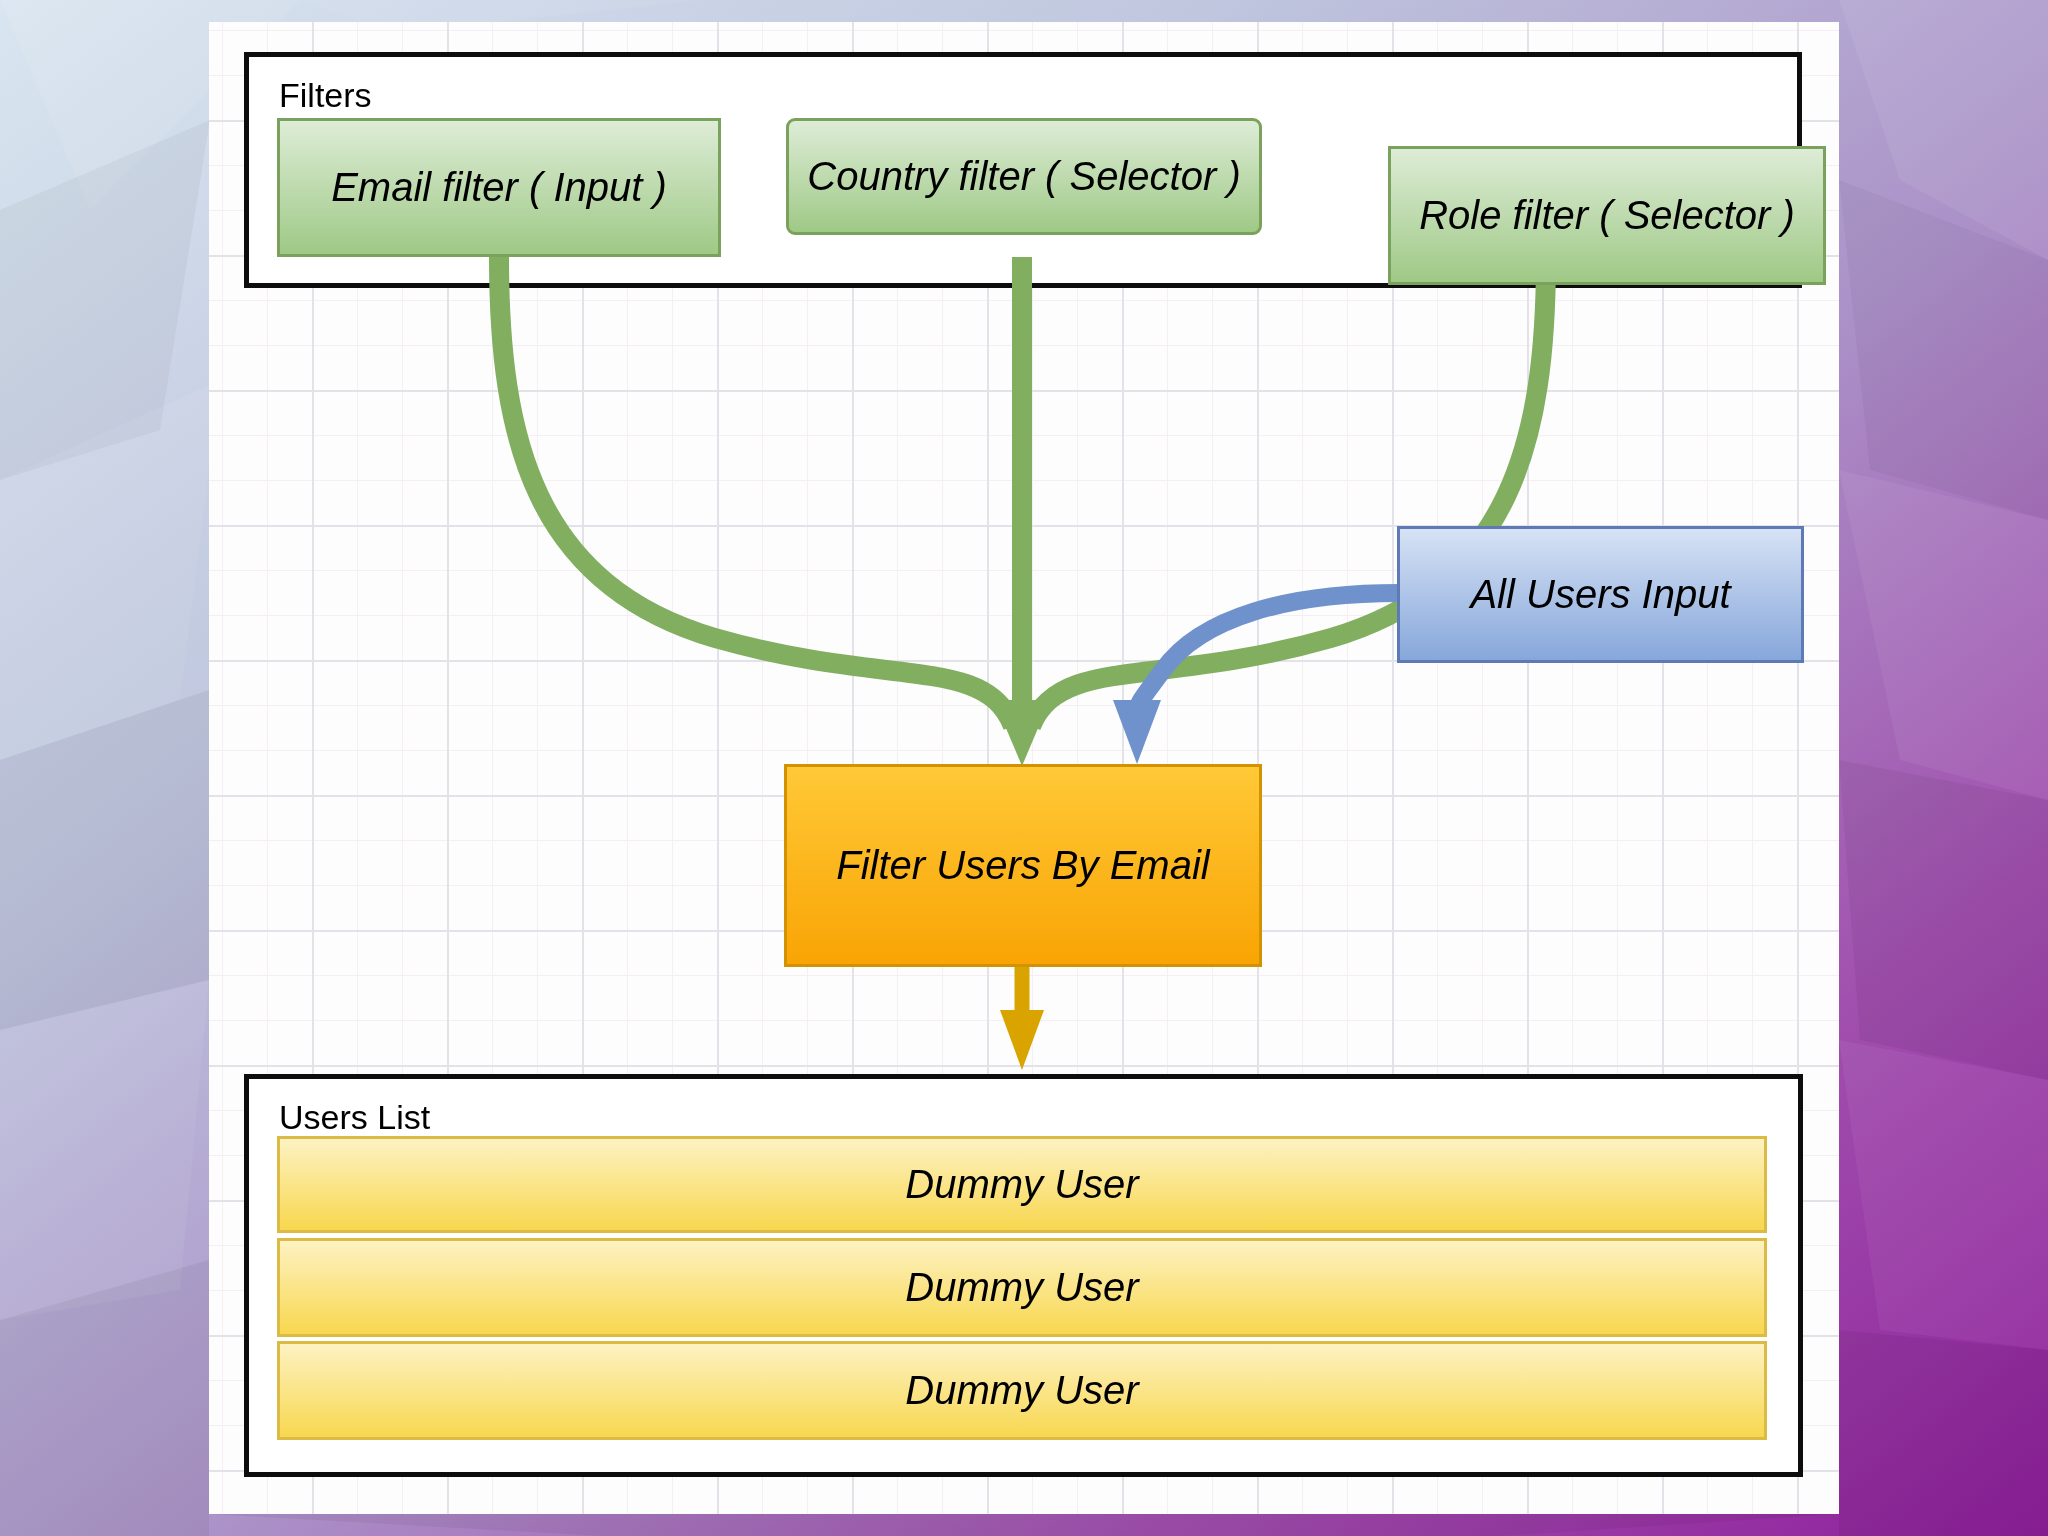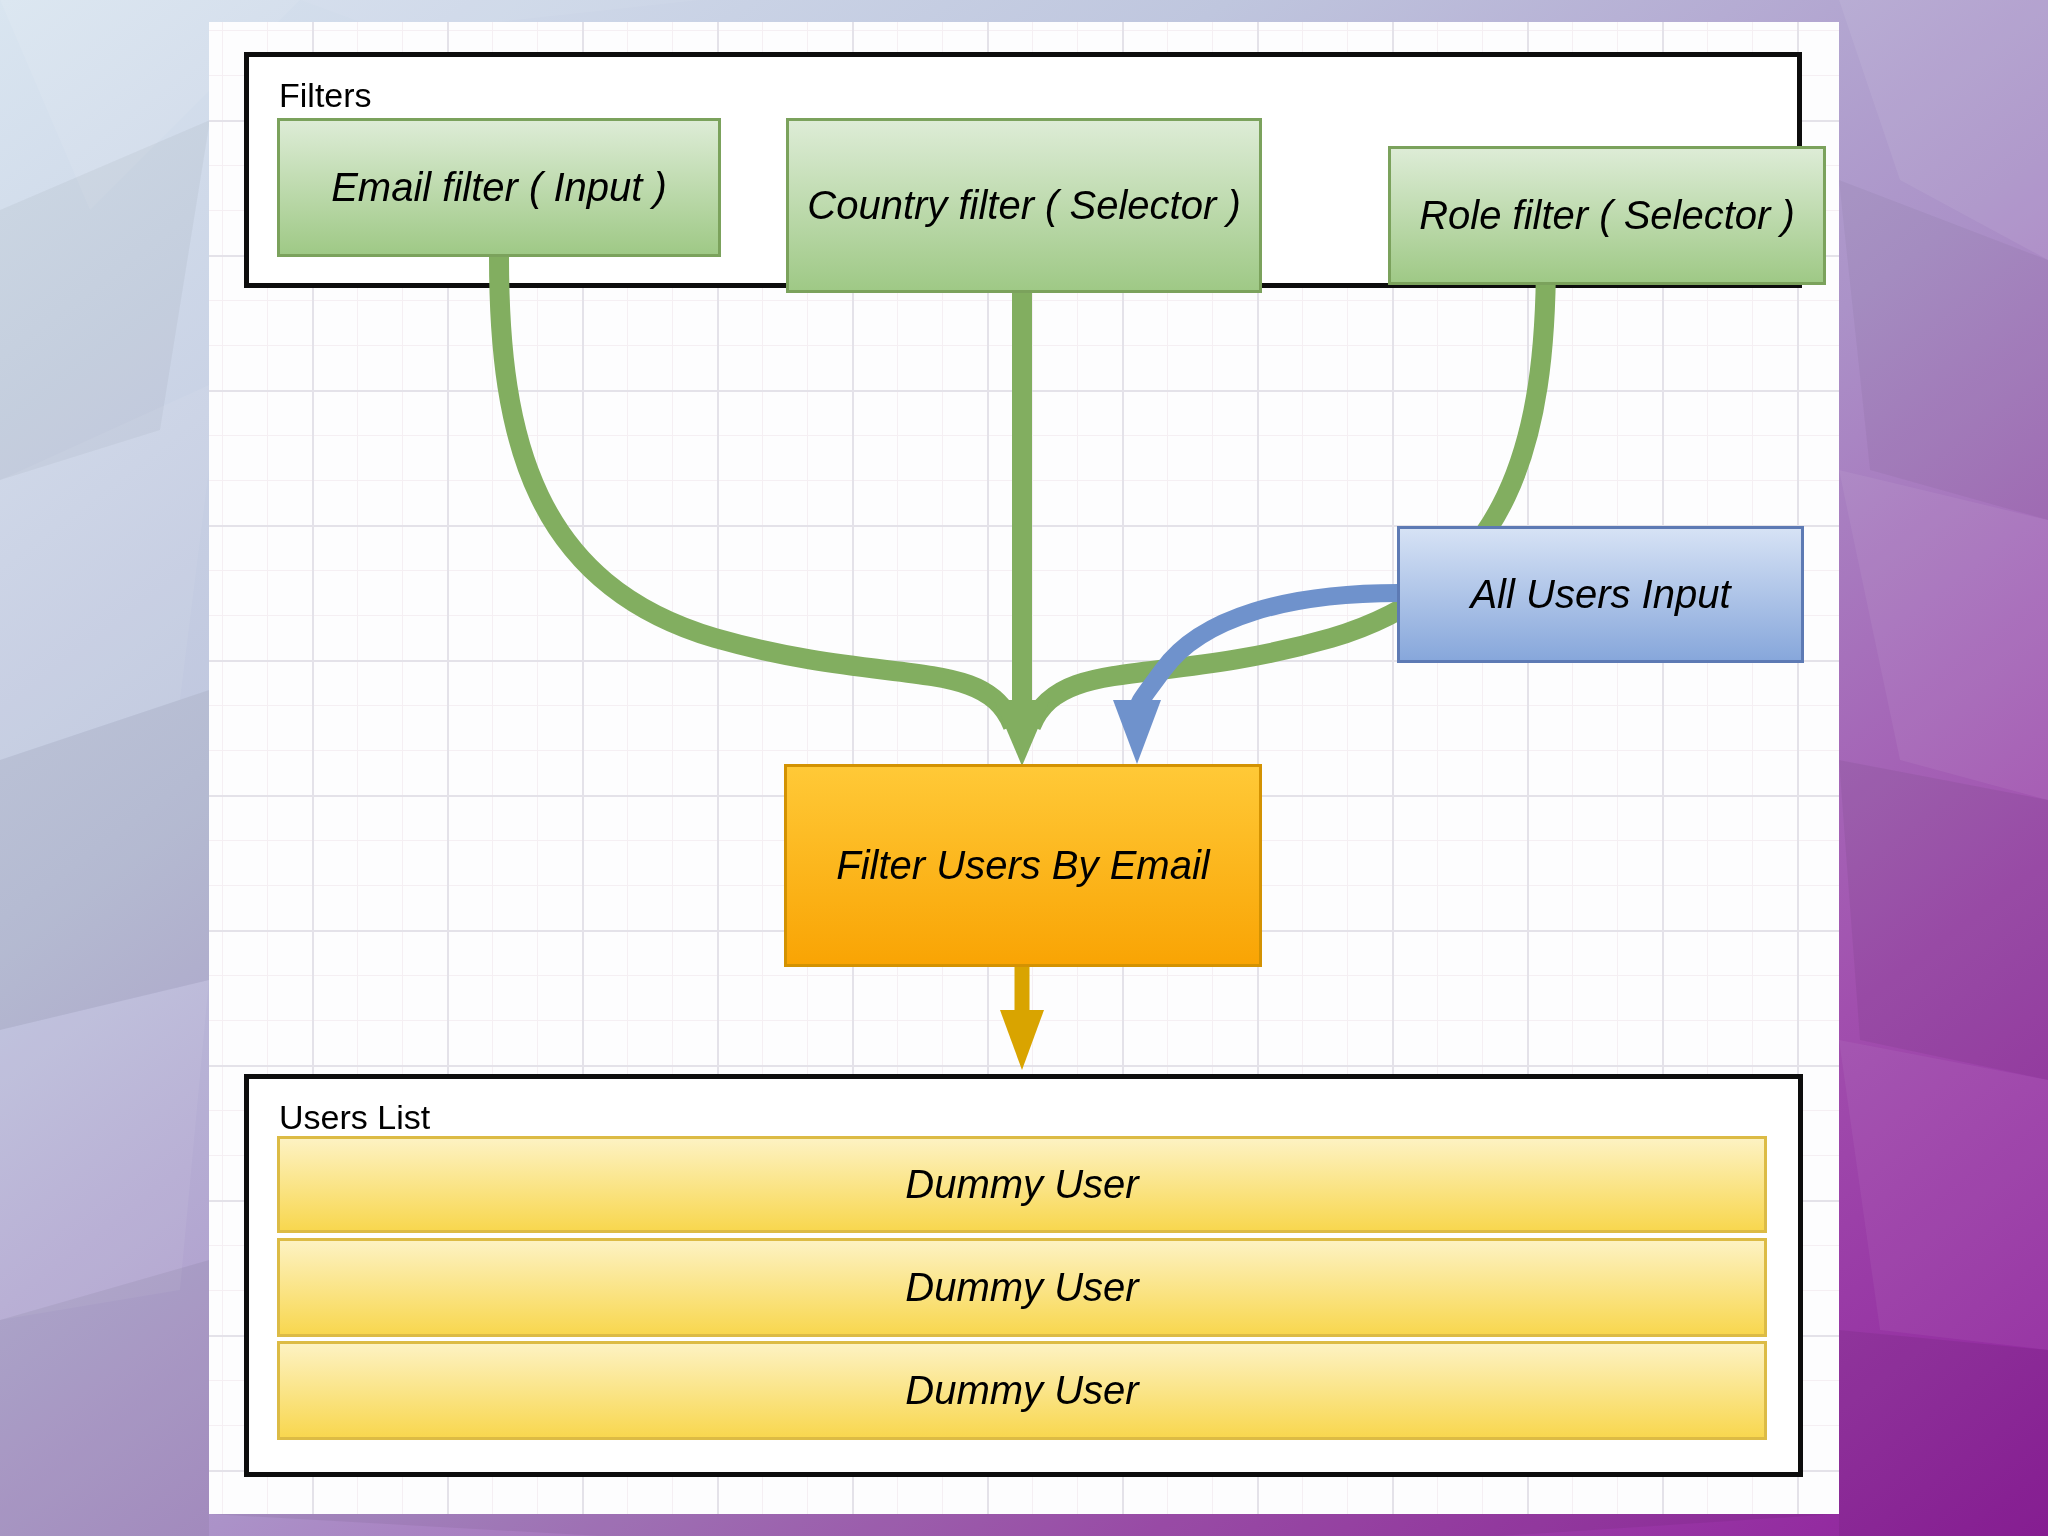--- a/index.html
+++ b/index.html
@@ -34,21 +34,21 @@
     font-size:40px;text-align:center;white-space:nowrap;font-style:italic;
   }
   .node-green{background:linear-gradient(#ddecd6,#9fc986);border:3px solid #7ba25c;}
   .node-blue{background:linear-gradient(#d6e2f5,#87a7db);border:3px solid #5d7ab4;}
   .node-orange{background:linear-gradient(#ffc937,#f9a404);border:3px solid #d39202;}
   .node-yellow{background:linear-gradient(#fdf2c2,#f8d74f);border:3px solid #dcbb45;}
 
   
   .g-filters{left:244px;top:52px;width:1558px;height:236px;}
   .n-email{left:277px;top:118px;width:444px;height:139px;}
-  .n-country{left:786px;top:118px;width:476px;height:175px;}
+  .n-country{left:786px;top:118px;width:476px;height:117px;border-radius:9px;}
   .n-role{left:1388px;top:118px;width:438px;height:139px;margin-top:28px;}
   .n-source{left:1397px;top:526px;width:407px;height:137px;}
   .n-process{left:784px;top:764px;width:478px;height:203px;}
   .g-users{left:244px;top:1074px;width:1559px;height:403px;}
   .n-row1{left:277px;top:1136px;width:1490px;height:97px;}
   .n-row2{left:277px;top:1238px;width:1490px;height:99px;}
   .n-row3{left:277px;top:1341px;width:1490px;height:99px;}
 </style>
 </head>
 <body>

